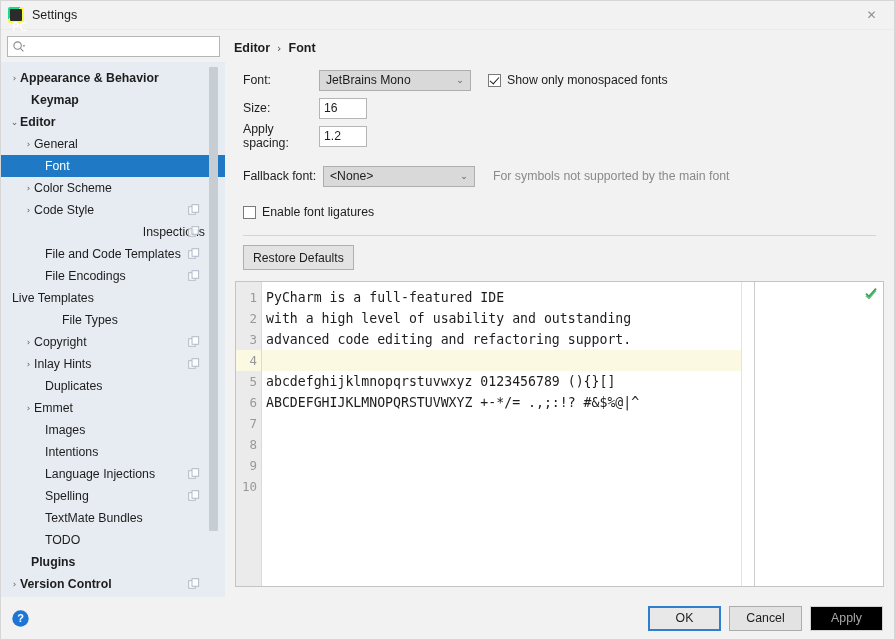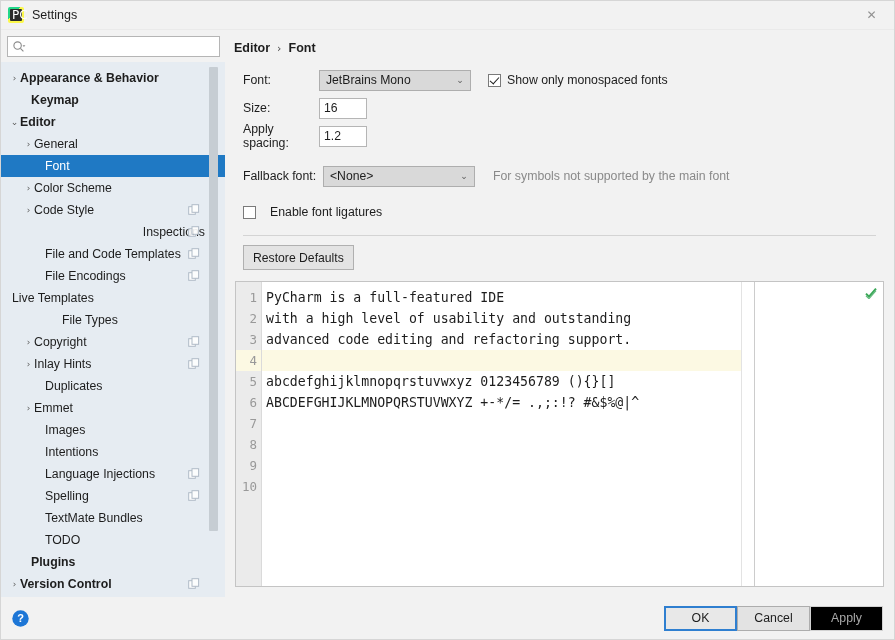--- a/index.html
+++ b/index.html
@@ -52,21 +52,21 @@
     background: linear-gradient(135deg, #21d789 0%, #21d789 38%, #fcf84a 38%, #fcf84a 100%);
   }
   .app-icon .ic-inner {
     position: absolute;
     left: 2px; top: 2px; right: 2px; bottom: 2px;
     background: #2b2b2b;
     border-radius: 1px;
   }
   .app-icon .ic-glyph {
     position: absolute;
-    left: 4px; top: 4px;
+    left: 4px; top: 16px;
     width: 8px; height: 8px;
     color: #fff;
     font-size: 12px;
     line-height: 8px;
     font-family: "DejaVu Sans", sans-serif;
   }
   .title-text {
     font-size: 12.5px;
     color: #1d1d1d;
   }
@@ -321,21 +321,21 @@
   .hint-text {
     font-size: 12.3px;
     color: #8a8a8a;
     margin-left: 18px;
     white-space: nowrap;
   }
   .lig-row {
     margin: 16px 0 16px 8px;
     display: flex;
     align-items: center;
-    gap: 14px;
+    gap: 6px;
   }
   .divider {
     height: 1px;
     background: #d4d4d4;
     margin: 14px 0 0 8px;
     margin-right: 8px;
   }
   .restore-btn {
     margin: 9px 0 0 8px;
     height: 23px;
@@ -435,21 +435,21 @@
     box-sizing: border-box;
   }
   .help-icon {
     width: 17px;
     height: 17px;
     cursor: pointer;
   }
   .btn-group {
     margin-left: auto;
     display: flex;
-    gap: 0;
+    gap: 8px;
     align-items: center;
   }
   .btn {
     height: 25px;
     min-width: 73px;
     padding: 0 12px;
     background: #e3e3e3;
     border: 1px solid #adadad;
     font-family: "Liberation Sans", sans-serif;
     font-size: 12.3px;

